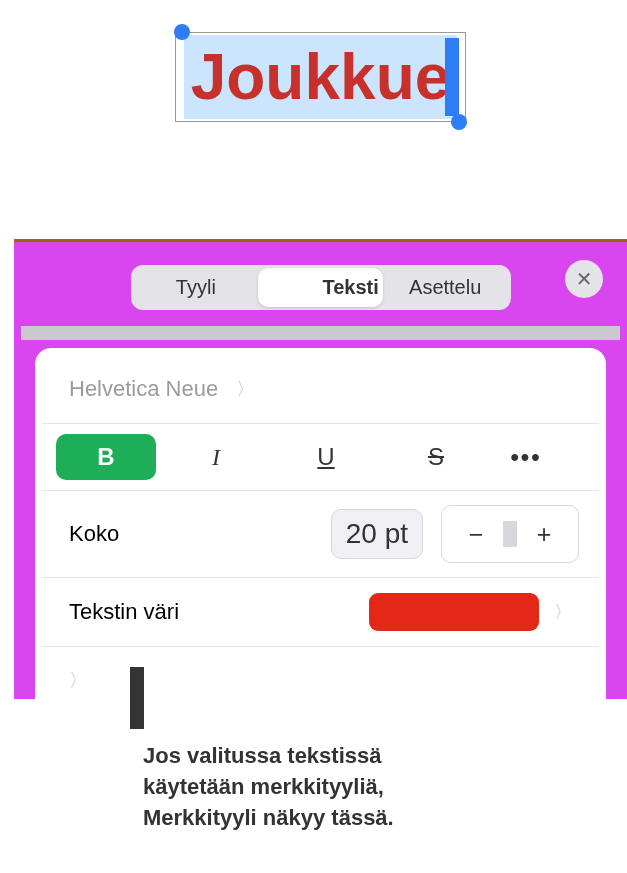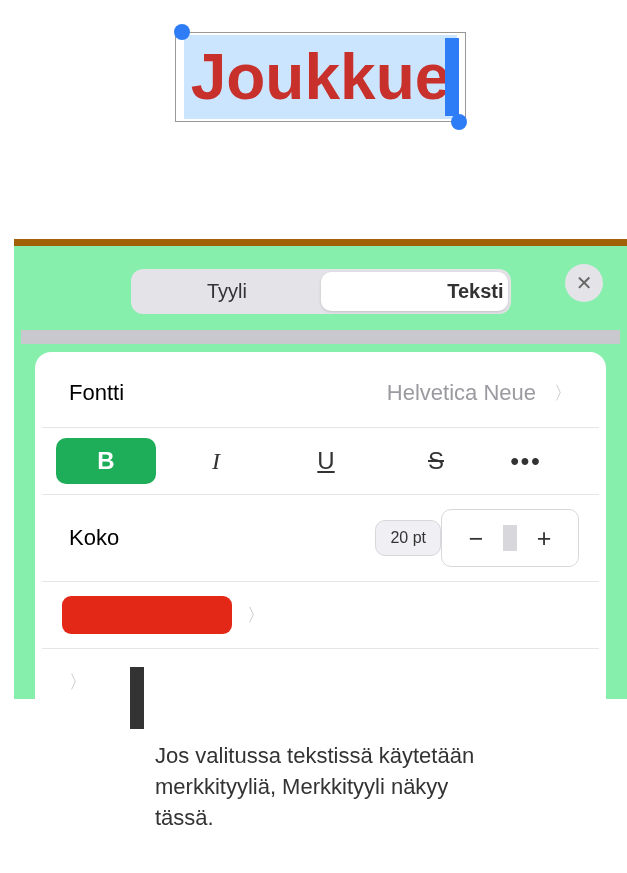--- a/index.html
+++ b/index.html
@@ -47,22 +47,22 @@
       width: 16px;
       height: 16px;
       background: #2f7df6;
       border-radius: 50%;
       position: absolute;
     }
     .handle-tl { top: -9px; left: -2px; }
     .handle-br { bottom: -9px; right: -2px; }
     
     .panel-area {
-      background: #86efac;
-      border-top: 7px solid #a16207;
+      background: #d946ef;
+      border-top: 3px solid #a16207;
       position: relative;
       height: 460px;
     }
     .tab-bar {
       display: flex;
       align-items: center;
       padding: 16px 24px 12px 24px;
       gap: 12px;
     }
     .segmented {
@@ -161,23 +161,23 @@
     .fmt-more {
       width: 60px;
       letter-spacing: 2px;
       font-weight: bold;
     }
     .size-value {
       background: #f0f0f4;
       border: 1px solid #d8d8dc;
       border-radius: 10px;
       padding: 8px 14px;
-      font-size: 16px;
-      color: #333;
-      margin-right: 0;
+      font-size: 28px;
+      color: #333;
+      margin-right: 18px;
     }
     .stepper {
       display: flex;
       align-items: center;
       background: #fff;
       border: 1px solid #d8d8dc;
       border-radius: 10px;
       overflow: hidden;
     }
     .stepper-btn {
@@ -197,23 +197,24 @@
     }
     .color-swatch {
       width: 170px;
       height: 38px;
       background: #e32818;
       border-radius: 9px;
       margin-right: 8px;
     }
     .callout {
       position: absolute;
-      left: 134px;
+      left: 122px;
       top: 720px;
       width: 350px;
+      font-weight: bold;
     }
     .callout-line {
       position: absolute;
       left: 123px;
       top: 660px;
       width: 1px;
       height: 62px;
       background: #333;
     }
     .callout-text {
@@ -237,30 +238,30 @@
     <div class="cursor"></div>
     <div class="handle handle-br"></div>
   </div>
 </div>
 
 <div class="panel-area">
   <div class="tab-bar">
     <div class="segmented">
       <div class="segment">Tyyli</div>
       <div class="segment active">Teksti</div>
+      <div class="segment">Asettelu</div>
     </div>
     <div class="close-btn">
       <span>✕</span>
     </div>
   </div>
   <div class="divider-line"></div>
 
   <div class="panel-content">
     <div class="row">
-      <span class="row-label">Fontti</span>
       <span class="row-value">Helvetica Neue</span>
       <span class="chevron">〉</span>
     </div>
 
     <div class="format-buttons">
       <div class="fmt-btn active">B</div>
       <div class="fmt-btn fmt-italic">I</div>
       <div class="fmt-btn fmt-underline">U</div>
       <div class="fmt-btn fmt-strike">S</div>
       <div class="fmt-btn fmt-more">•••</div>
@@ -270,20 +271,21 @@
       <span class="row-label">Koko</span>
       <span class="size-value">20 pt</span>
       <div class="stepper">
         <div class="stepper-btn">−</div>
         <div class="stepper-divider"></div>
         <div class="stepper-btn">+</div>
       </div>
     </div>
 
     <div class="row">
+      <span class="row-label">Tekstin väri</span>
       <div class="color-swatch"></div>
       <span class="chevron">〉</span>
     </div>
 
     <div class="row">
       <span class="chevron">〉</span>
     </div>
   </div>
 </div>
 

